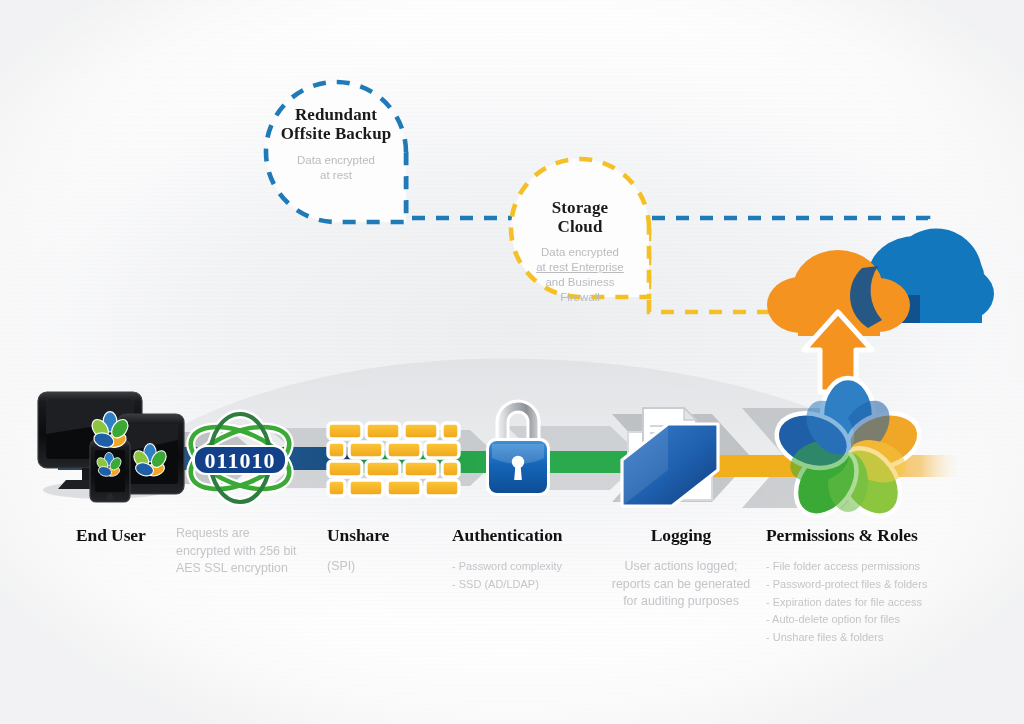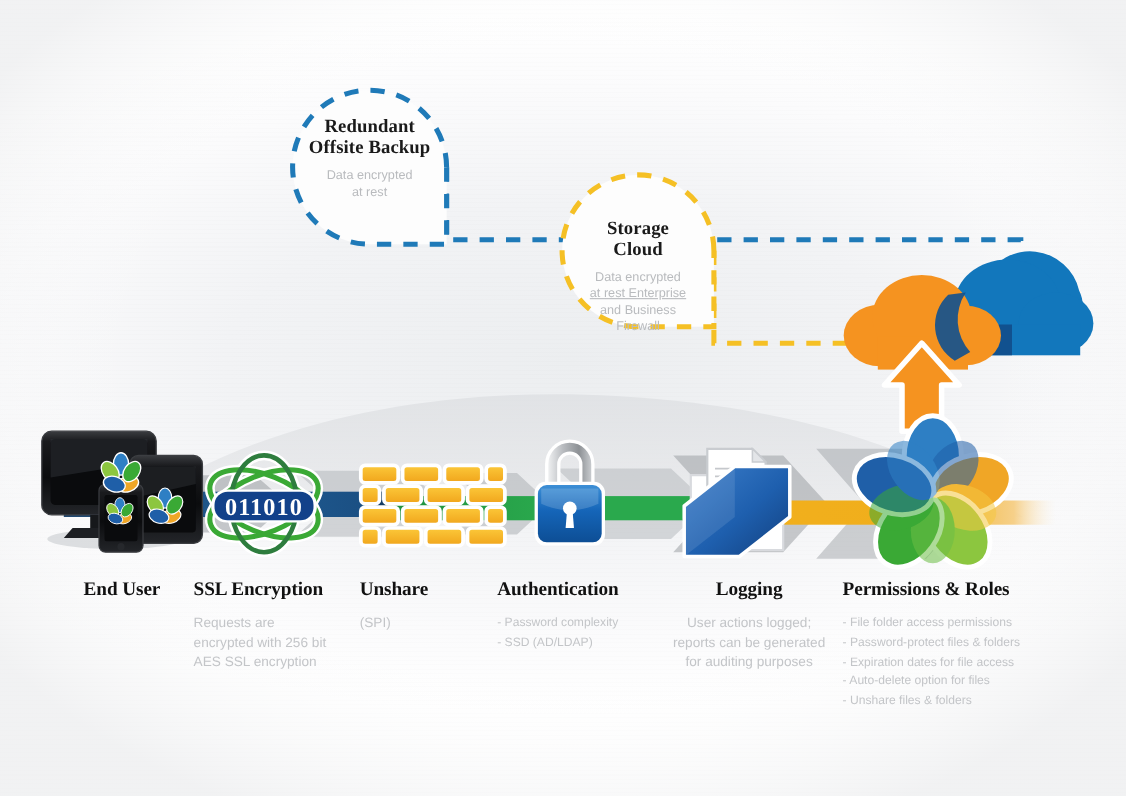--- a/index.html
+++ b/index.html
@@ -337,21 +337,20 @@
     <div class="txt bsub" style="top:62px;text-decoration:underline;">at rest Enterprise</div>
     <div class="txt bsub" style="top:77px;">and Business</div>
     <div class="txt bsub" style="top:92px;">Firewall</div>
   </div>
 
   <div class="col" style="left:76px;width:110px;">
     <h3>End User</h3>
   </div>
 
   <div class="col" style="left:176px;width:150px;">
-    <h3>SSL Encryption</h3>
     <p>
       <span>Requests are</span><br>
       <span>encrypted with 256 bit</span><br>
       <span>AES SSL encryption</span>
     </p>
   </div>
 
   <div class="col" style="left:327px;width:120px;">
     <h3>Unshare</h3>
     <p><span>(SPI)</span></p>

